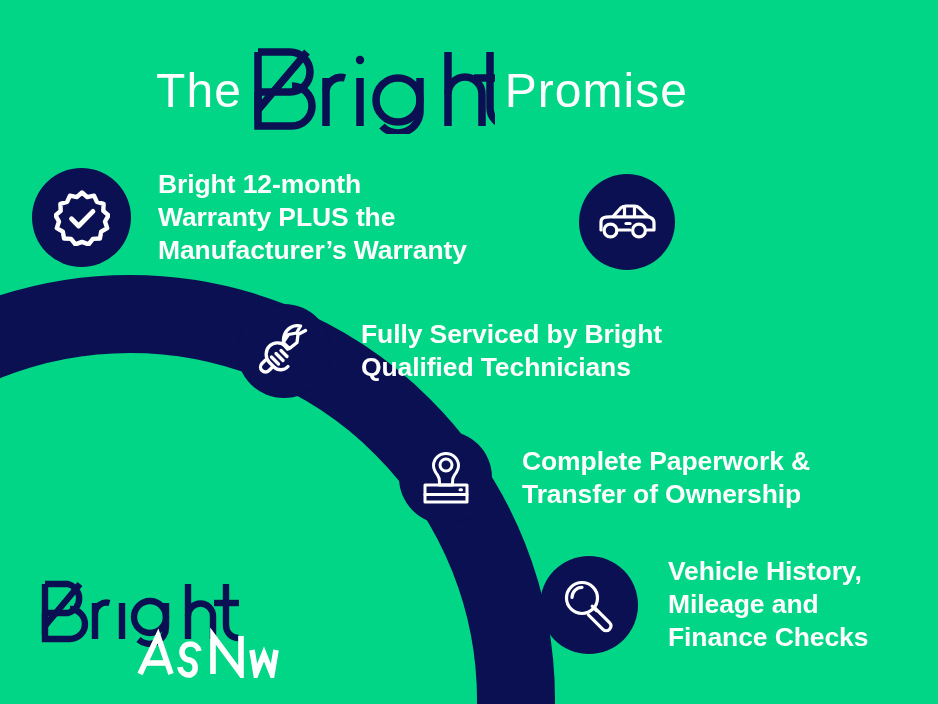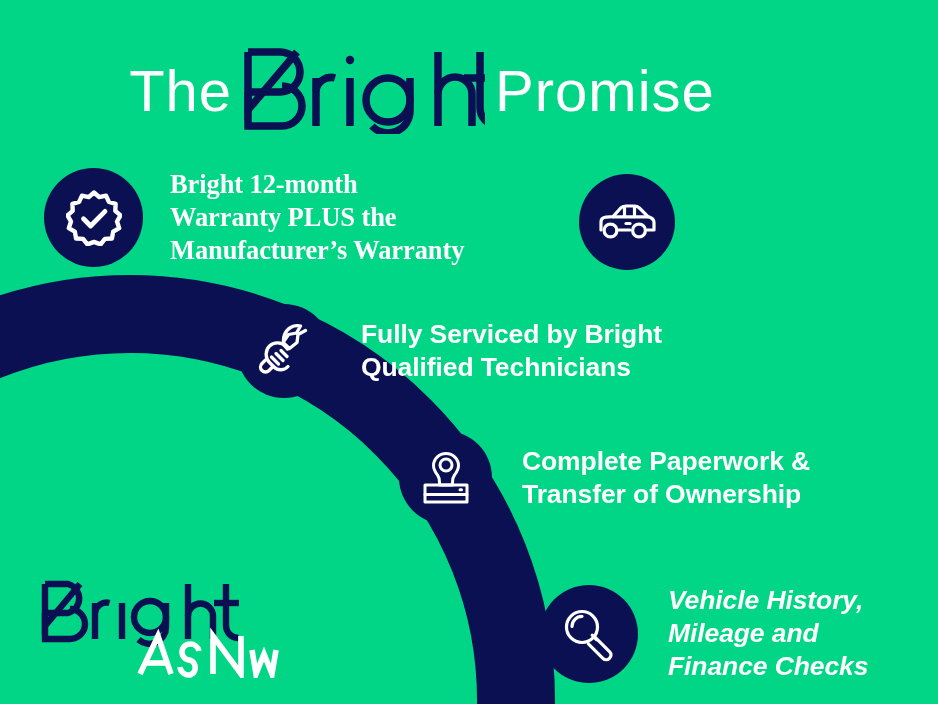--- a/index.html
+++ b/index.html
@@ -25,21 +25,21 @@
     pointer-events:none;
   }
 
   
   #headline {
     position:absolute;
     left:0; top:48px;
     width:844px;
     text-align:center;
     white-space:nowrap;
-    font-size:58px;
+    font-size:48px;
     font-weight:300;
     letter-spacing:1px;
     color:#ffffff;
     line-height:1;
   }
   #headline .word { vertical-align:middle; }
   #headline .logoword {
     display:inline-block;
     vertical-align:middle;
     margin:0 10px;
@@ -63,37 +63,37 @@
   .feature .badge svg { display:block; }
   .feature .ftext {
     color:#ffffff;
     font-weight:bold;
     font-size:26.5px;
     line-height:33px;
     letter-spacing:-0.1px;
     white-space:pre-line;
   }
 
-  #feature-0 { left:44px;  top:168px;font-family:Liberation Serif, serif; }
+  #feature-0 { left:32px;  top:168px; }
   #feature-0 .badge { width:99px; height:99px; }
   #feature-0 .ftext { margin-left:27px; }
 
   #feature-1 { left:579px; top:174px; }
   #feature-1 .badge { width:96px; height:96px; }
   #feature-1 .ftext { margin-left:30px; }
 
   #feature-2 { left:237px; top:304px; }
   #feature-2 .badge { width:94px; height:94px; }
   #feature-2 .ftext { margin-left:30px; }
 
   #feature-3 { left:399px; top:431px; }
   #feature-3 .badge { width:93px; height:93px; }
   #feature-3 .ftext { margin-left:30px; }
 
-  #feature-4 { left:540px; top:584px;font-style:italic; }
+  #feature-4 { left:540px; top:555px; }
   #feature-4 .badge { width:98px; height:98px; }
   #feature-4 .ftext { margin-left:30px; }
 
   
   #brand-lockup {
     position:absolute;
     left:40px; top:578px;
     width:250px; height:100px;
   }
   #brand-lockup svg { display:block; }

